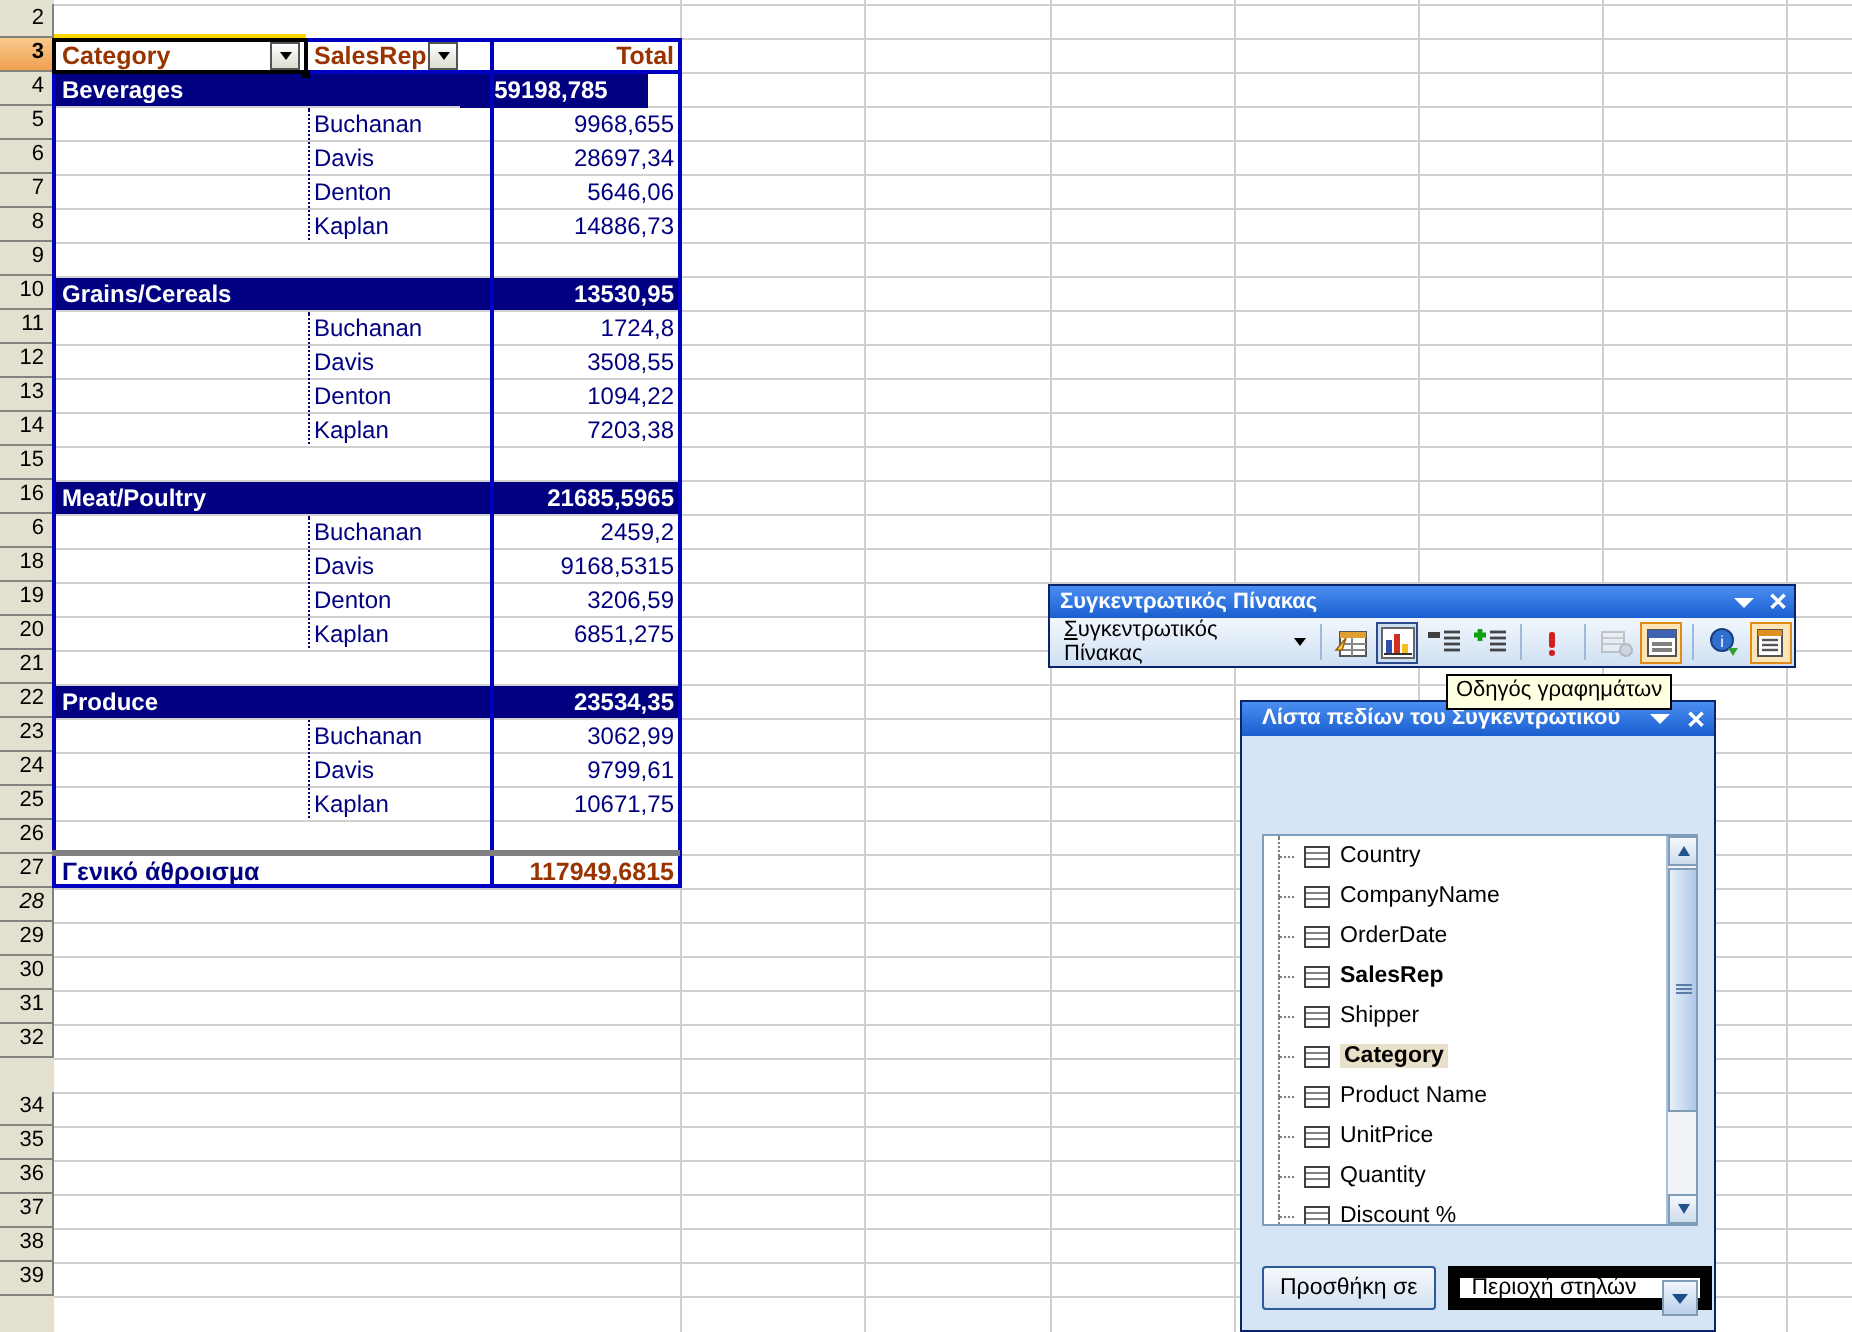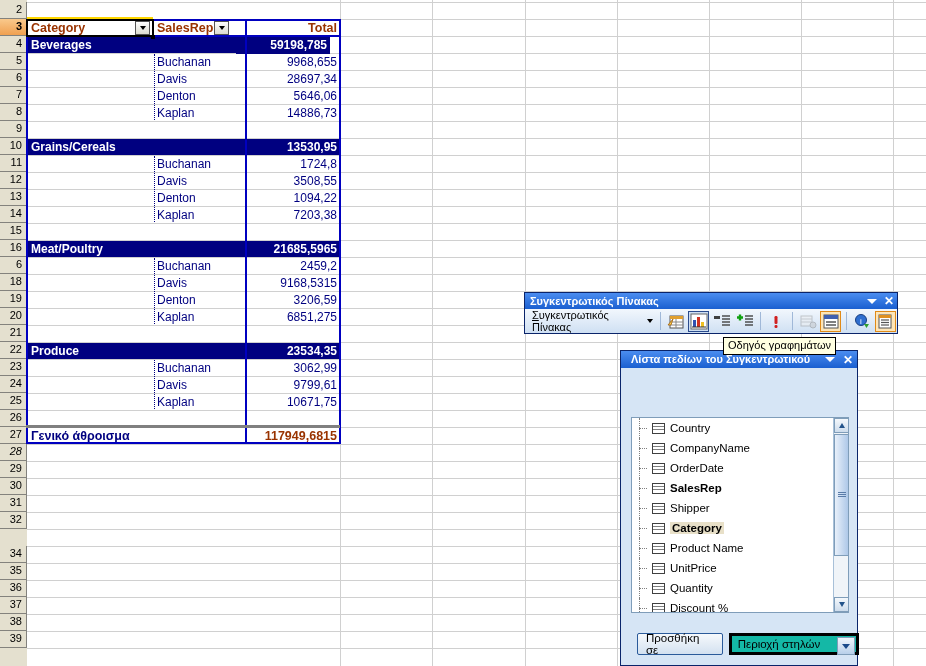--- a/index.html
+++ b/index.html
@@ -306,40 +306,40 @@
     position: absolute; left: 0; top: 16px;
     width: 15px; height: 122px;
     background: linear-gradient(to right,#e8f0fa,#aec8e8);
     border: 1px solid #7f9db9;
     display:flex;align-items:center;justify-content:center;
   }
   .grip { width: 8px; height: 6px; }
   .grip div { height:1px; background:#5a7ca8; margin-bottom:1px; }
 
   .fl-bottom {
-    position: absolute; left: 16px; bottom: 10px;
+    position: absolute; left: 10px; bottom: 10px;
     display: flex; align-items: center; gap: 6px;
   }
   .fl-addbtn {
     height: 22px;
     min-width: 84px;
     background: linear-gradient(to bottom,#f6f9fc,#d3e1f0);
     border: 1px solid #2a5a9a;
     border-radius: 2px;
     font-size: 11.5px;
     color: #000;
     display:flex;align-items:center;justify-content:center;
     padding: 0 8px;
     font-family: "Liberation Sans", sans-serif;
   }
   .fl-combo {
     height: 22px;
     width: 132px;
-    background: #14b8a6;
-    border: 3px solid #000000;
+    background: #ffffff;
+    border: 6px solid #000000;
     display: flex; align-items: center;
     font-size: 11.5px;
     padding-left: 6px;
     position: relative;
     font-family: "Liberation Sans", sans-serif;
   }
   .fl-combo .cbtn {
     position: absolute; right: 1px; top: 1px;
     width: 18px; height: 18px;
     background: linear-gradient(to bottom,#f0f6fc,#b8d0ea);
@@ -445,21 +445,21 @@
         <div class="rowhdr" style="top: 580px; height: 17px; line-height: 15px;">36</div>
         <div class="rowhdr" style="top: 597px; height: 17px; line-height: 15px;">37</div>
         <div class="rowhdr" style="top: 614px; height: 17px; line-height: 15px;">38</div>
         <div class="rowhdr" style="top: 631px; height: 17px; line-height: 15px;">39</div>
       </div>
     <div id="pivot-cells">
         <div class="cell hdr-cell hdr-label" style="left: 27px; width: 126px; top: 20px; height: 16px; line-height: 16px;">Category</div>
         <div class="cell hdr-cell hdr-label" style="left: 153px; width: 93px; top: 20px; height: 16px; line-height: 16px;">SalesRep</div>
         <div class="cell hdr-cell hdr-total" style="left: 246px; width: 94px; top: 20px; height: 16px; line-height: 16px;">Total</div>
         <div class="cell grp-row grp-name" style="left: 27px; width: 219px; top: 37px; height: 16px; line-height: 16px;">Beverages</div>
-        <div class="cell grp-row grp-val" style="left: 236px; width: 94px; top: 37px; height: 24px; line-height: 16px;">59198,785</div>
+        <div class="cell grp-row grp-val" style="left: 230px; width: 94px; top: 37px; height: 24px; line-height: 16px; text-align: center;">59198,785</div>
         <div class="cell blank-cell" style="left: 27px; width: 126px; top: 54px; height: 16px; line-height: 16px;"></div>
         <div class="cell detail-name" style="left: 153px; width: 93px; top: 54px; height: 16px; line-height: 16px;">Buchanan</div>
         <div class="cell detail-val" style="left: 246px; width: 94px; top: 54px; height: 16px; line-height: 16px;">9968,655</div>
         <div class="cell blank-cell" style="left: 27px; width: 126px; top: 71px; height: 16px; line-height: 16px;"></div>
         <div class="cell detail-name" style="left: 153px; width: 93px; top: 71px; height: 16px; line-height: 16px;">Davis</div>
         <div class="cell detail-val" style="left: 246px; width: 94px; top: 71px; height: 16px; line-height: 16px;">28697,34</div>
         <div class="cell blank-cell" style="left: 27px; width: 126px; top: 88px; height: 16px; line-height: 16px;"></div>
         <div class="cell detail-name" style="left: 153px; width: 93px; top: 88px; height: 16px; line-height: 16px;">Denton</div>
         <div class="cell detail-val" style="left: 246px; width: 94px; top: 88px; height: 16px; line-height: 16px;">5646,06</div>
         <div class="cell blank-cell" style="left: 27px; width: 126px; top: 105px; height: 16px; line-height: 16px;"></div>

